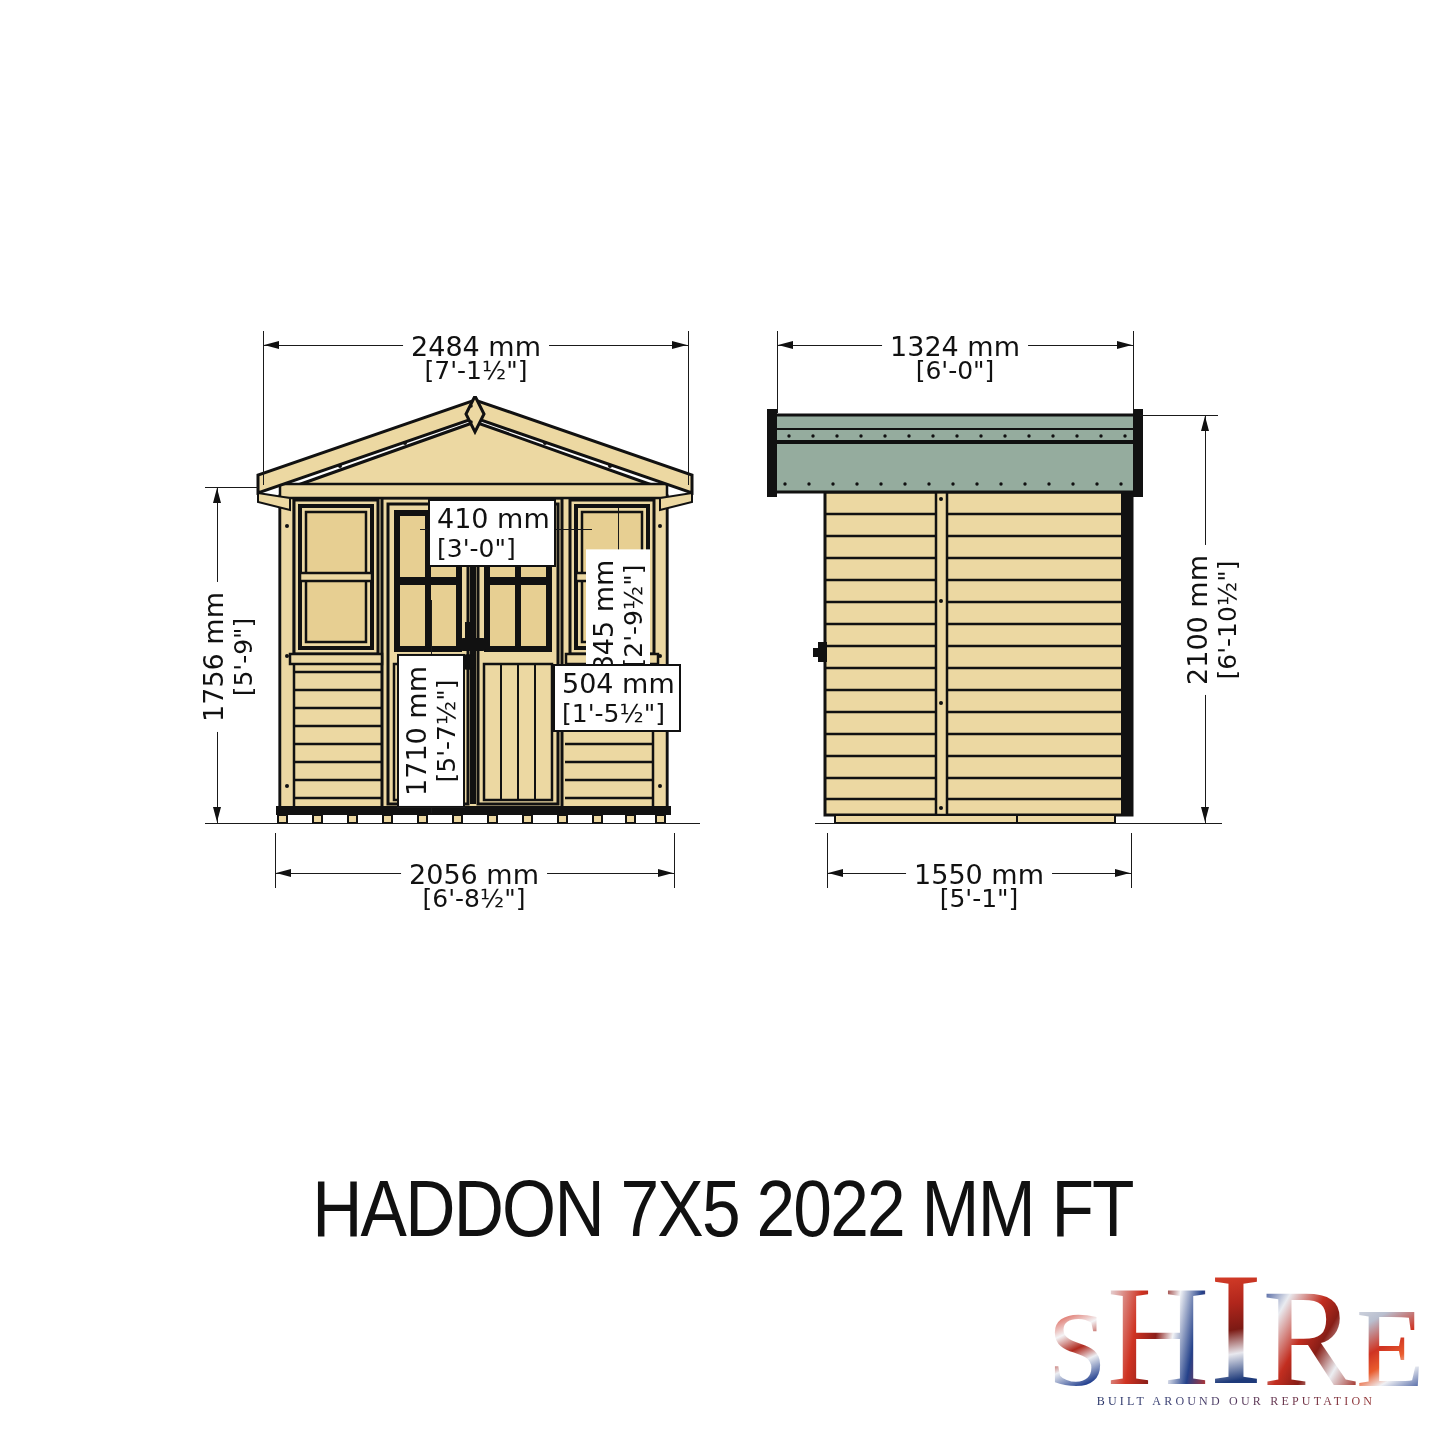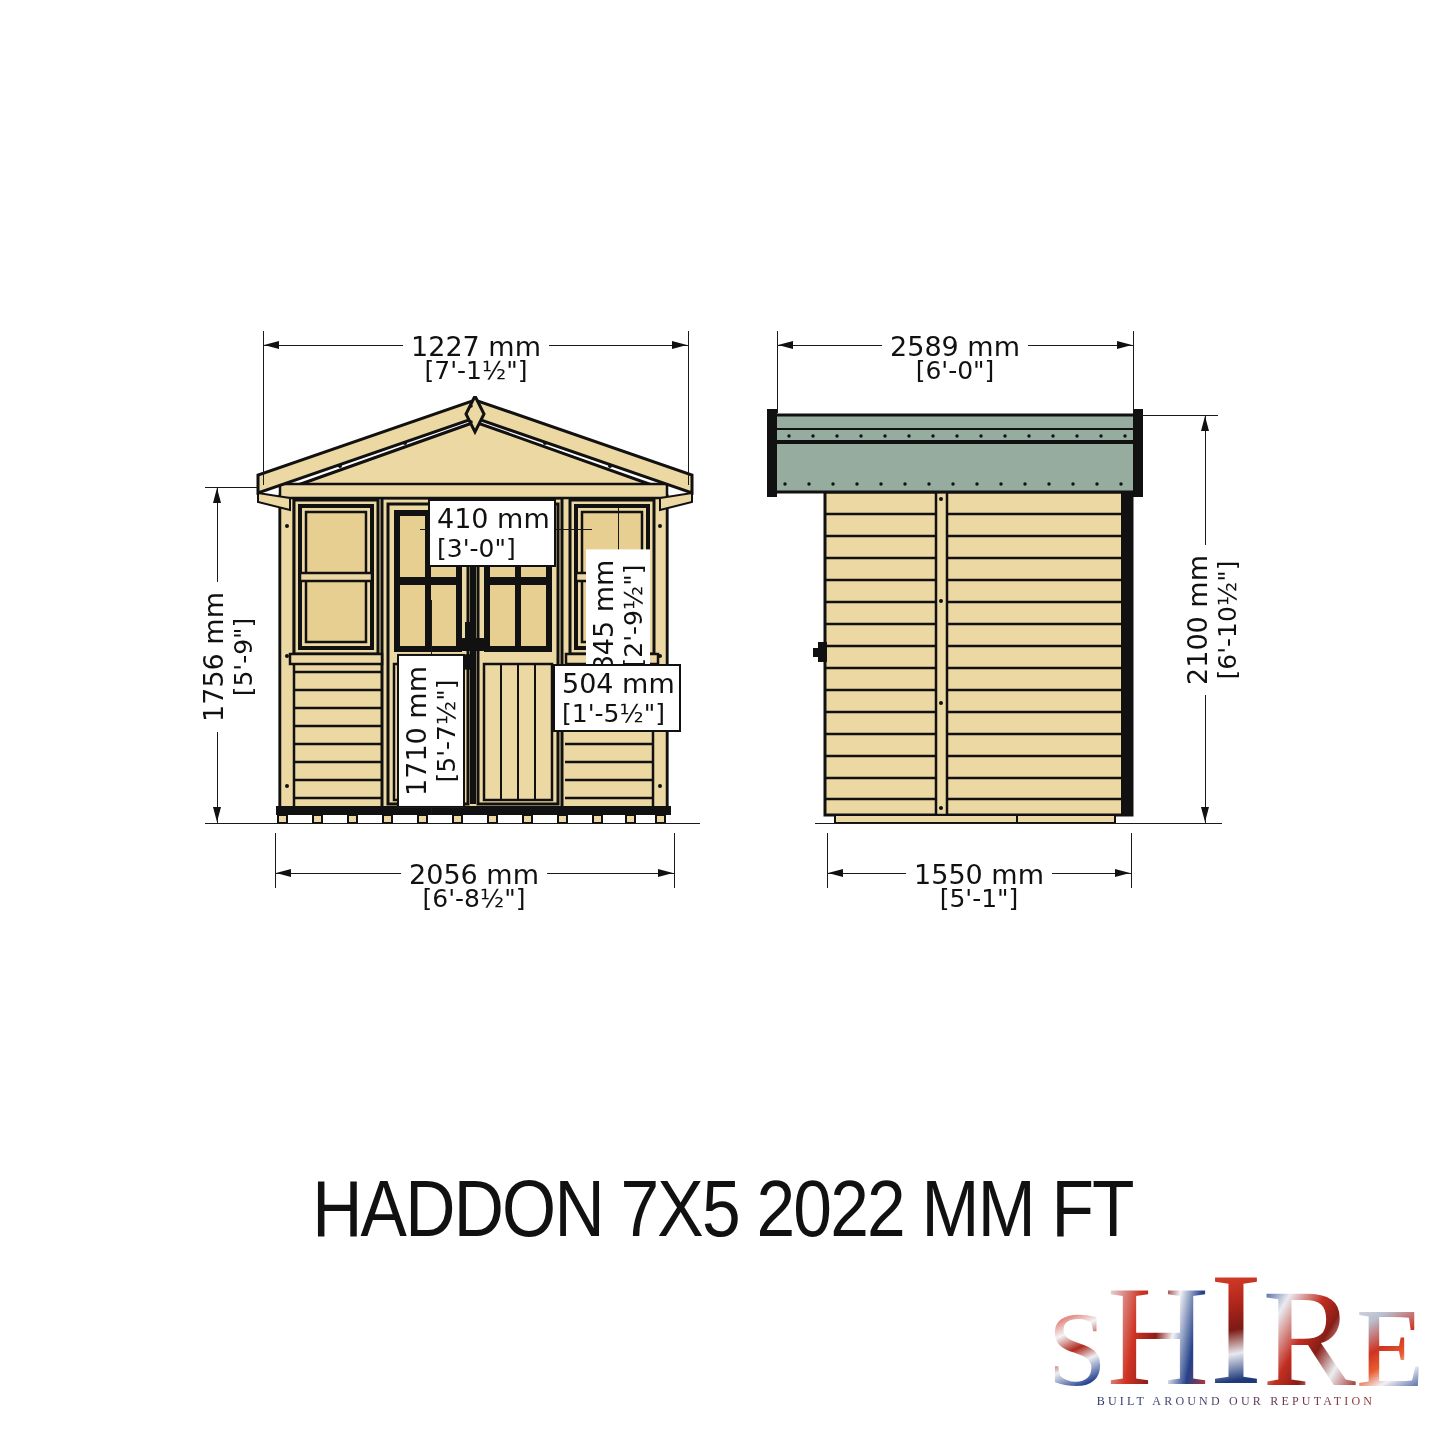--- a/index.html
+++ b/index.html
@@ -208,31 +208,31 @@
 
   <div class="hline" style="left:205px;top:823px;width:495px"></div>
   <div class="hline" style="left:815px;top:823px;width:407px"></div>
 
   <div>
     <div class="vline" style="left:263px;top:331px;height:154px"></div>
     <div class="vline" style="left:688px;top:331px;height:154px"></div>
     <div class="hline" style="left:263px;top:345px;width:425px"></div>
     <div class="arr arr-l" style="left:264px;top:341px"></div>
     <div class="arr arr-r" style="left:672px;top:341px"></div>
-    <div class="onln dim-mm" style="left:476px;top:346px">1227 mm</div>
+    <div class="onln dim-mm" style="left:476px;top:346px">2484 mm</div>
     <div class="below dim-ft" style="left:476px;top:356px">[7'-1½"]</div>
   </div>
 
   <div>
     <div class="vline" style="left:777px;top:331px;height:82px"></div>
     <div class="vline" style="left:1133px;top:331px;height:82px"></div>
     <div class="hline" style="left:777px;top:345px;width:356px"></div>
     <div class="arr arr-l" style="left:778px;top:341px"></div>
     <div class="arr arr-r" style="left:1117px;top:341px"></div>
-    <div class="onln dim-mm" style="left:955px;top:346px">2589 mm</div>
+    <div class="onln dim-mm" style="left:955px;top:346px">1324 mm</div>
     <div class="below dim-ft" style="left:955px;top:356px">[6'-0"]</div>
   </div>
 
   <div>
     <div class="hline" style="left:205px;top:487px;width:53px"></div>
     <div class="vline" style="left:217px;top:487px;height:336px"></div>
     <div class="arr arr-u" style="left:213px;top:488px"></div>
     <div class="arr arr-d" style="left:213px;top:807px"></div>
     <div class="vlabel" style="left:228px;top:657px">
       <div class="dim-mm">1756 mm</div>

